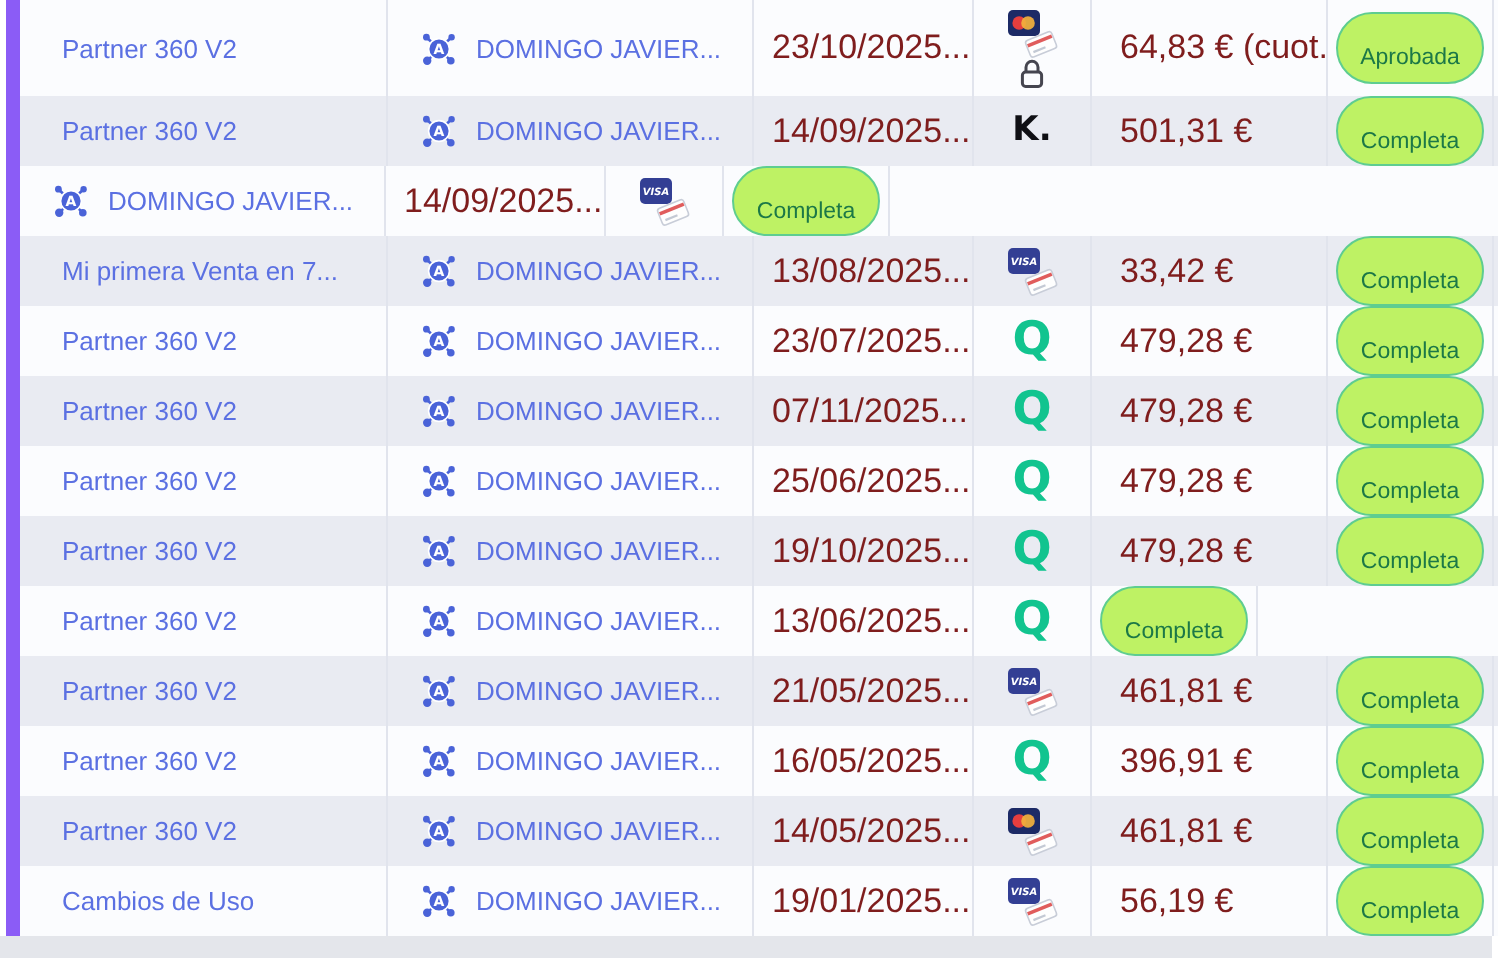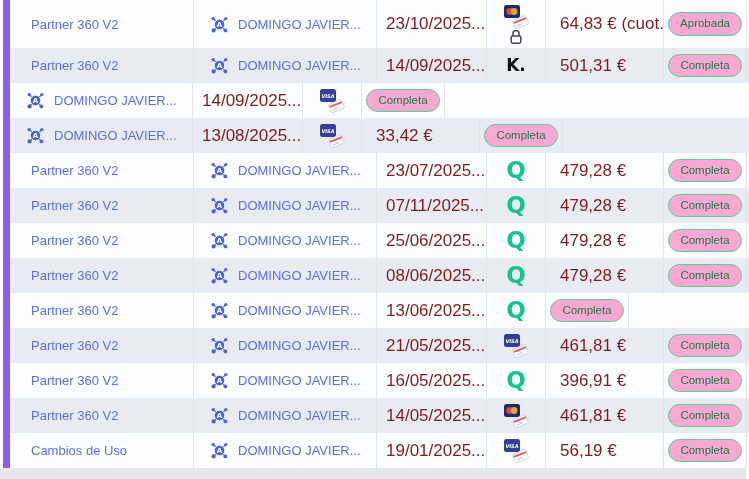--- a/index.html
+++ b/index.html
@@ -32,24 +32,24 @@
   .c-affiliate{ width:183px; padding-left:16px; gap:9px; }
   .c-date     { width:110px; padding-left:9px;  }
   .c-payment  { width:59px;  justify-content:center; }
   .c-amount   { width:118px; padding-left:14px;text-align:center; }
   .c-status   { width:83px;  justify-content:center; }
   .c-stub     { width:8px; border-right:none; }
   .link  { color:#5b70e2; font-size:13px; }
   .plain { color:#7f1d1d; font-size:17px; }
   .badge {
     display:inline-block;
-    padding:2px 11px 3px 11px;
+    padding:14px 11px 3px 11px;
     border:1.5px solid #5ecd90;
     border-radius:999px;
-    background:#f9a8d4;
+    background:#bef264;
     color:#1c7847;
     font-size:11.5px;
     line-height:1.45;
   }
   .pay-stack { display:flex; flex-direction:column; align-items:center; }
   .icon { display:inline-flex; align-items:center; justify-content:center; }
   .q-glyph {
     font-family:"DejaVu Sans", sans-serif;
     font-weight:bold; font-size:23px; line-height:1;
     color:#12c48f;
@@ -203,20 +203,23 @@
             </svg>
           </span>
         </span>
     </div>
     <div class="cell c-status">
       <span class="badge">Completa</span>
     </div>
     <div class="cell c-stub"></div>
   </div>
     <div class="row alt">
+    <div class="cell c-product">
+      <span class="link">Mi primera Venta en 7...</span>
+    </div>
     <div class="cell c-affiliate">
       <span class="icon">
         <svg width="19" height="19" viewBox="0 0 19 19">
           <g stroke="#4a63d8" stroke-width="1.3">
             <line x1="9.5" y1="9.5" x2="3.2" y2="3.6"></line>
             <line x1="9.5" y1="9.5" x2="15.8" y2="3.6"></line>
             <line x1="9.5" y1="9.5" x2="3.6" y2="15.4"></line>
             <line x1="9.5" y1="9.5" x2="15.4" y2="15.4"></line>
           </g>
           <circle cx="3.2" cy="3.6" r="1.7" fill="#4a63d8"></circle>
@@ -395,21 +398,21 @@
           <circle cx="15.8" cy="3.6" r="1.6" fill="#4a63d8"></circle>
           <circle cx="3.6" cy="15.4" r="2.1" fill="#4a63d8"></circle>
           <circle cx="15.4" cy="15.4" r="1.9" fill="#4a63d8"></circle>
           <circle cx="9.5" cy="9.5" r="5.2" fill="#4a63d8" stroke="#ffffff" stroke-width="0.8"></circle>
           <text x="9.5" y="12.1" font-size="7" fill="#ffffff" font-weight="bold" text-anchor="middle" font-family="DejaVu Sans, sans-serif">A</text>
         </svg>
       </span>
       <span class="link">DOMINGO JAVIER...</span>
     </div>
     <div class="cell c-date">
-      <span class="plain">08/06/2025...</span>
+      <span class="plain">19/10/2025...</span>
     </div>
     <div class="cell c-payment">
       <span class="pay-stack">
           <span class="icon">
             <span class="q-glyph">Q</span>
           </span>
         </span>
     </div>
     <div class="cell c-amount">
       <span class="plain">479,28 €</span>

